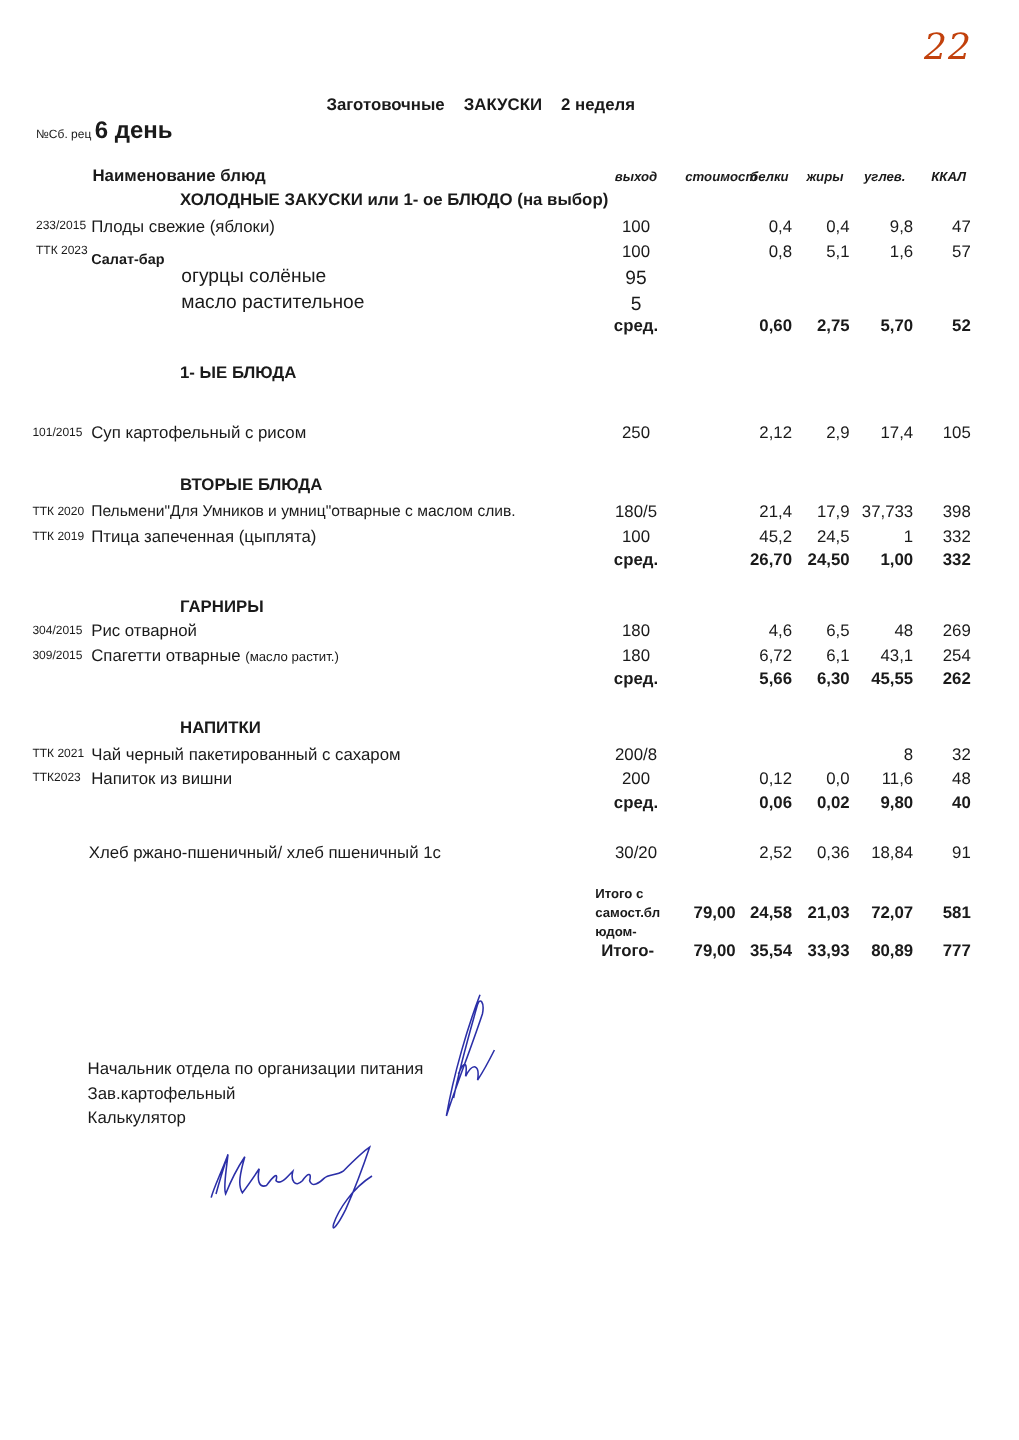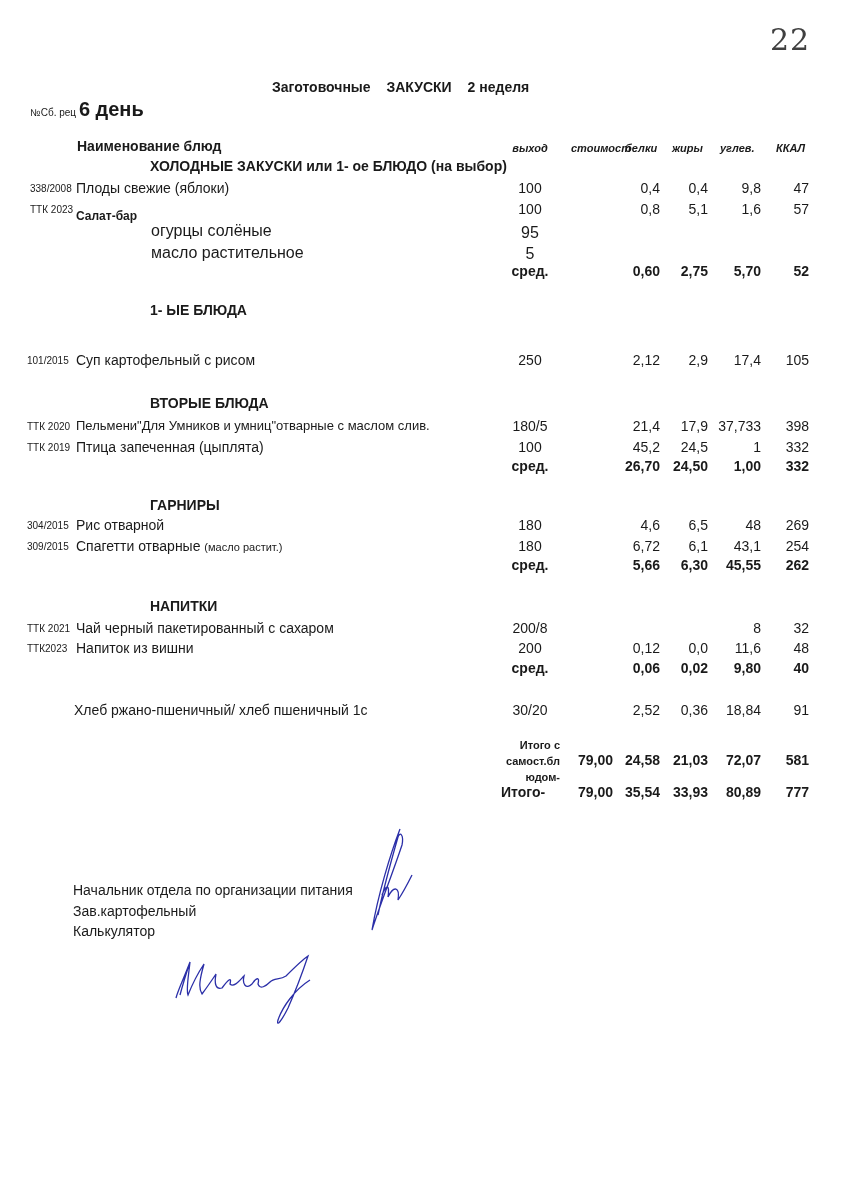--- a/index.html
+++ b/index.html
@@ -1,20 +1,20 @@
 <!DOCTYPE html>
 <html><head>
 <meta charset="utf-8">
 <style>
   html, body { margin:0; padding:0; background:#ffffff; }
   body { width:849px; height:1200px; position:relative; overflow:hidden;
          font-family:"Liberation Sans", sans-serif; color:#1a1a1a; }
   .abs { position:absolute; white-space:nowrap; }
-  .page-num { left:770px; top:22px; font-family:"DejaVu Serif", serif; 
-              font-size:30px; color:#404040; letter-spacing:1px; }
+  .page-num { left:770px; top:22px; font-family:"DejaVu Serif", serif; font-style:italic;
+              font-size:30px; color:#c2410c; letter-spacing:1px; }
   .title { left:272px; top:79px; font-size:14px; font-weight:bold; }
   .title span { margin-right:12px; }
   .dayline { left:30px; top:98px; font-size:10px; }
   .dayline b { font-size:20px; }
   .hdr { font-weight:bold; font-size:11px;font-style:italic; }
   .hdr-name { left:77px; top:138px; font-size:14px; font-weight:bold; }
   .cat { font-weight:bold; font-size:14px; }
   .code { font-size:10px; }
   .name { font-size:14px; }
   .sub { font-size:16px; }
@@ -47,21 +47,21 @@
 <div class="abs hdr col-out" style="top:142px">выход</div>
 <div class="abs hdr" style="left:571px;top:142px">стоимост</div>
 <div class="abs hdr" style="left:625px;top:142px">белки</div>
 <div class="abs hdr" style="left:672px;top:142px">жиры</div>
 <div class="abs hdr" style="left:720px;top:142px">углев.</div>
 <div class="abs hdr" style="left:776px;top:142px">ККАЛ</div>
 
 <div class="abs cat" style="left:150px;top:158px">ХОЛОДНЫЕ  ЗАКУСКИ  или 1- ое БЛЮДО (на выбор)</div>
 
 <div>
-  <span class="abs code" style="left:30px;top:183px">338/2008</span>
+  <span class="abs code" style="left:30px;top:183px">233/2015</span>
   <span class="abs name" style="left:76px;top:180px">Плоды свежие (яблоки)</span>
   <span class="abs name col-out" style="top:180px">100</span>
   <span class="abs num col-prot" style="top:180px">0,4</span>
   <span class="abs num col-fat" style="top:180px">0,4</span>
   <span class="abs num col-carb" style="top:180px">9,8</span>
   <span class="abs num col-kcal" style="top:180px">47</span>
 </div>
 <div>
   <span class="abs code" style="left:30px;top:204px">ТТК 2023</span>
   <span class="abs name b" style="left:76px;top:209px;font-size:12px">Салат-бар</span>
@@ -182,21 +182,21 @@
 <div>
   <span class="abs name" style="left:74px;top:702px">Хлеб ржано-пшеничный/ хлеб пшеничный 1с</span>
   <span class="abs name col-out" style="top:702px">30/20</span>
   <span class="abs num col-prot" style="top:702px">2,52</span>
   <span class="abs num col-fat" style="top:702px">0,36</span>
   <span class="abs num col-carb" style="top:702px">18,84</span>
   <span class="abs num col-kcal" style="top:702px">91</span>
 </div>
 
 <div>
-  <div class="abs b" style="left:496px;top:737px;font-size:11px;line-height:16px;text-align:right;width:64px">
+  <div class="abs b" style="left:496px;top:737px;font-size:11px;line-height:16px;text-align:left;width:64px">
     <div>Итого с</div>
     <div>самост.бл</div>
     <div>юдом-</div>
   </div>
   <span class="abs num b" style="left:553px;top:752px">79,00</span>
   <span class="abs num b col-prot" style="top:752px">24,58</span>
   <span class="abs num b col-fat" style="top:752px">21,03</span>
   <span class="abs num b col-carb" style="top:752px">72,07</span>
   <span class="abs num b col-kcal" style="top:752px">581</span>
 </div>

